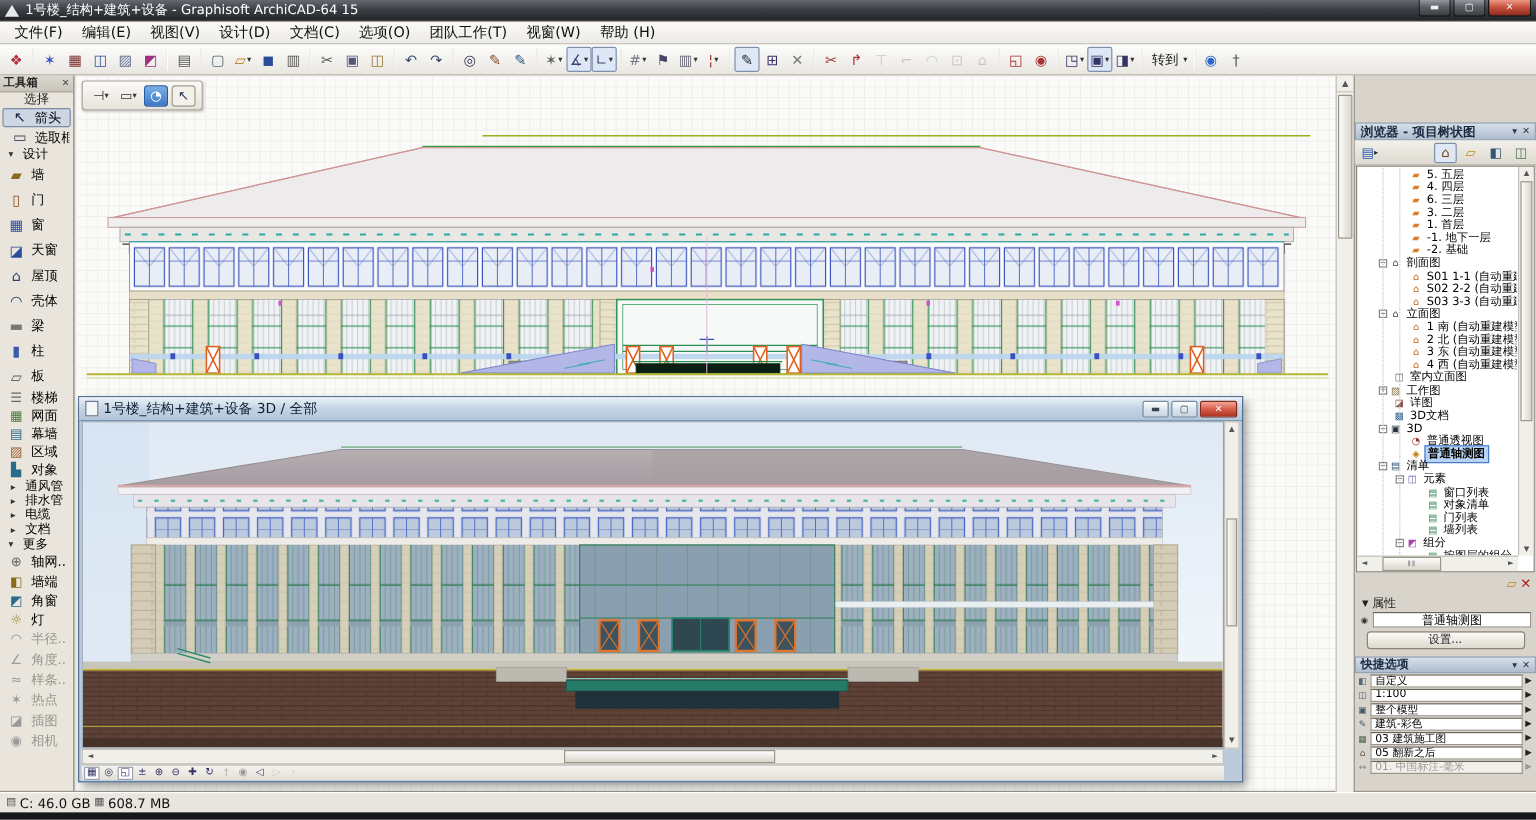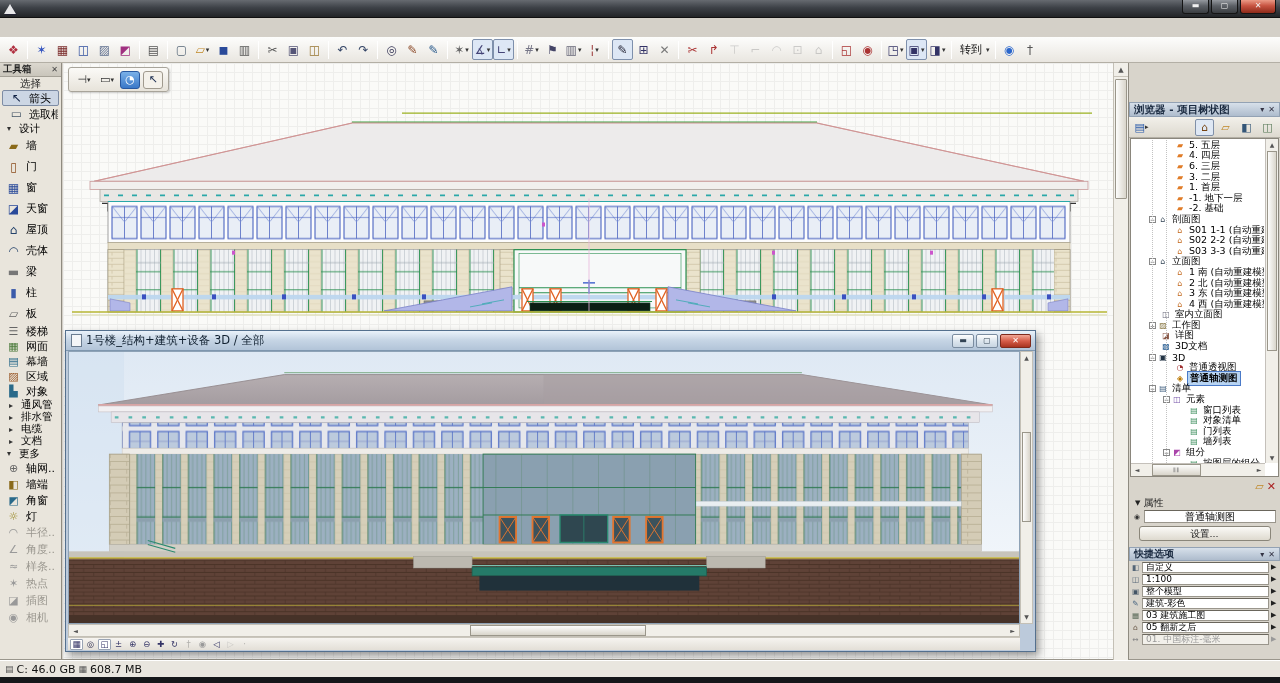--- a/index.html
+++ b/index.html
@@ -122,27 +122,39 @@
 .status-right .sic{font-size:9px}
 .bottomedge{position:absolute;left:0;top:677px;right:0;height:6px;background:#15171a}
 </style>
 </head>
 <body>
 
 <div id="app">
 
   <div class="titlebar">
     <span class="applogo"></span>
+    <span>1号楼_结构+建筑+设备 - Graphisoft ArchiCAD-64 15</span>
     <div class="wbtns">
       <div class="wbtn">▬</div>
       <div class="wbtn">▢</div>
       <div class="wbtn close">✕</div>
     </div>
   </div>
 
+  <div class="menubar" id="menubar">
+      <span class="mi">文件(F)</span>
+      <span class="mi">编辑(E)</span>
+      <span class="mi">视图(V)</span>
+      <span class="mi">设计(D)</span>
+      <span class="mi">文档(C)</span>
+      <span class="mi">选项(O)</span>
+      <span class="mi">团队工作(T)</span>
+      <span class="mi">视窗(W)</span>
+      <span class="mi">帮助 (H)</span>
+    </div>
   <div class="toolbar" id="toolbar">
       <div class="tb-btn">
         <span style="color: rgb(176, 48, 64);">❖</span>
       </div>
       <div class="tsep"></div>
       <div class="tb-btn">
         <span style="color: rgb(56, 88, 192);">✶</span>
       </div>
       <div class="tb-btn">
         <span style="color: rgb(122, 42, 42);">▦</span>

